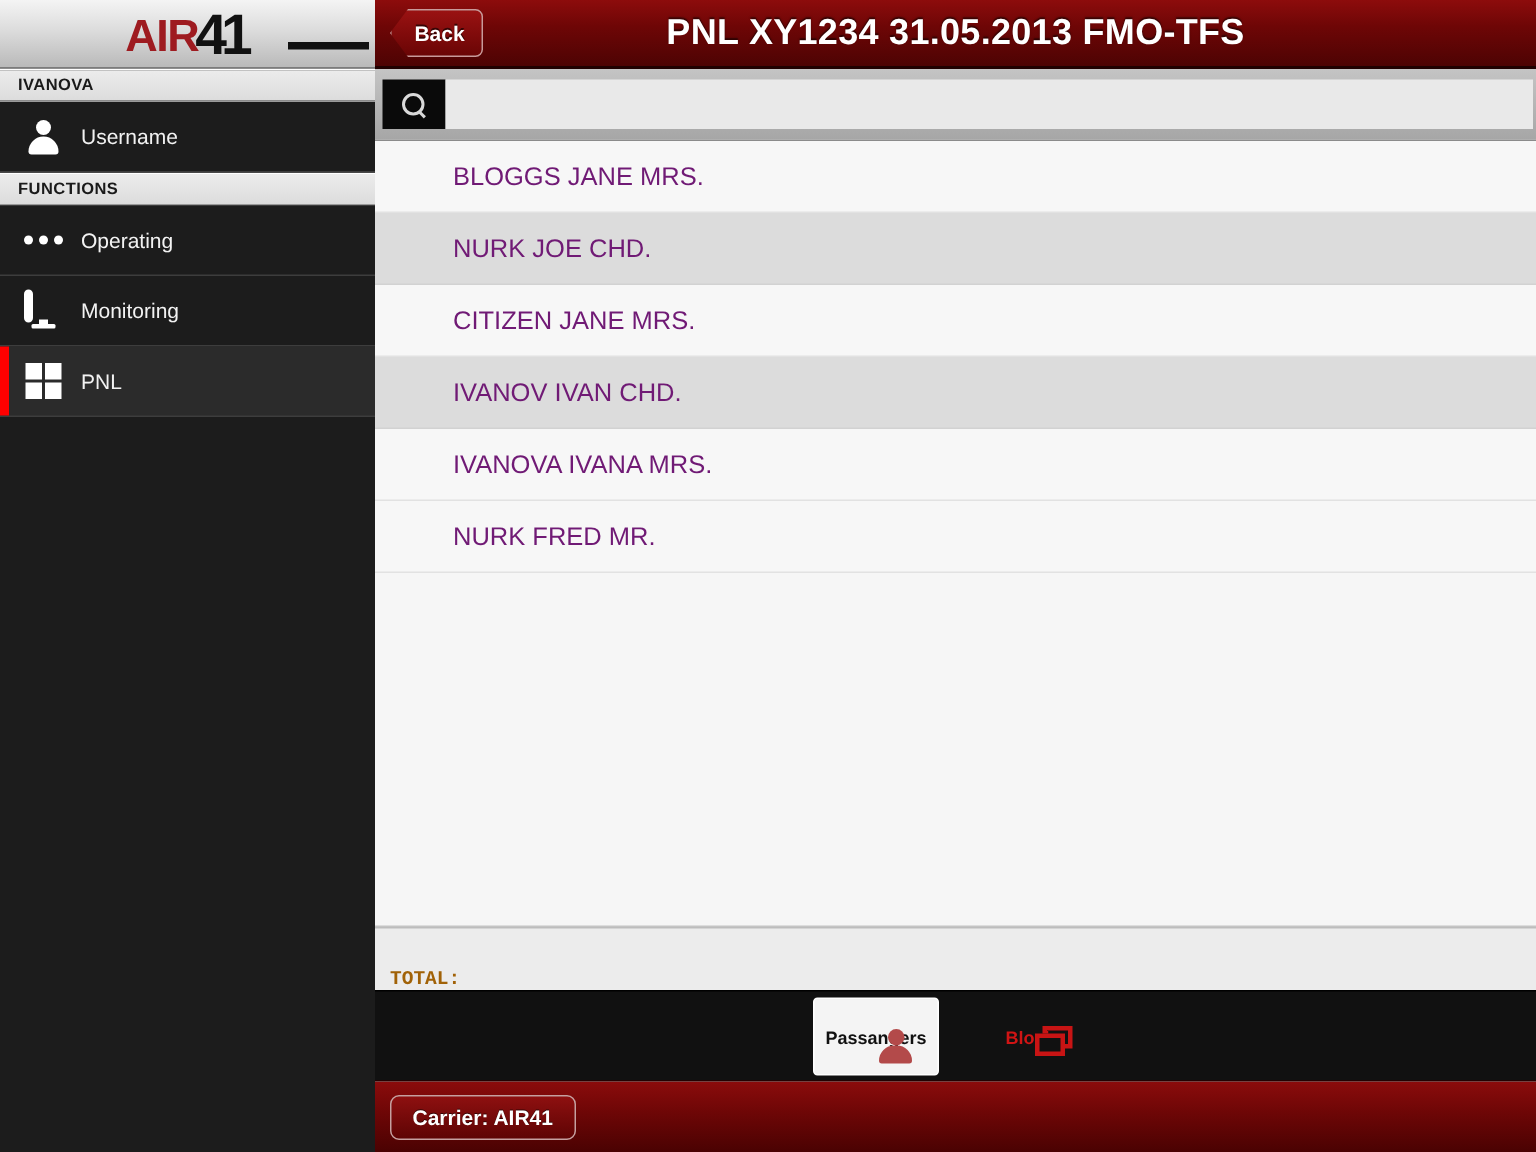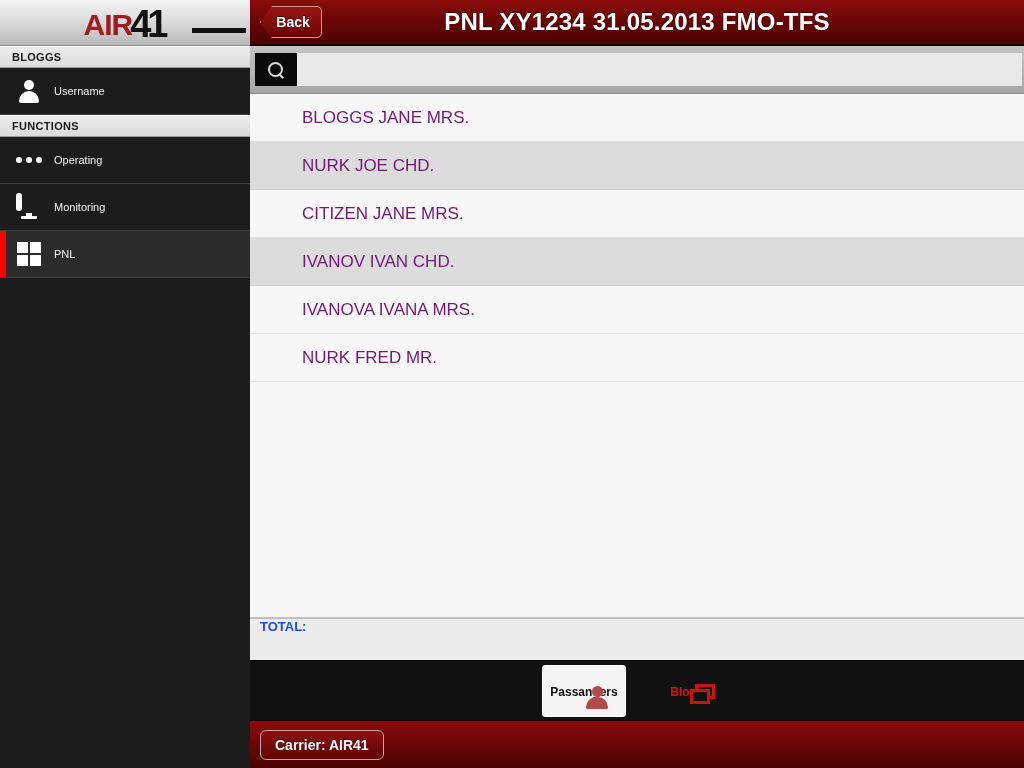--- a/index.html
+++ b/index.html
@@ -53,21 +53,21 @@
     padding-left: 12px;
     font-size: 11px; font-weight: bold; color: #1a1a1a;
     letter-spacing: 0.3px;
   }
 
   .nav-item {
     height: 47px;
     display: flex; align-items: center;
     padding-left: 14px;
     color: #f2f2f2;
-    font-size: 11px;
+    font-size: 14px;
     border-bottom: 1px solid #3d3d3d;
     position: relative;
     background: #1c1c1c;
   }
   .nav-item.selected { background: #2b2b2b; }
   .nav-item.selected::before {
     content: ""; position: absolute; left: 0; top: 0;
     width: 6px; height: 100%; background: #ff0000;
   }
   .nav-icon {
@@ -187,23 +187,23 @@
     font-size: 17px; color: #701a75;
     border-bottom: 1px solid #e2e2e2;
   }
   .prow.odd { background: #f7f7f7; }
   .prow.even { background: #dcdcdc; border-bottom-color: #d2d2d2; }
 
   #total-bar {
     height: 42px; flex: 0 0 42px;
     background: #ececec;
     border-top: 1px solid #bdbdbd;
-    display: flex; align-items: flex-start;
+    display: flex; align-items: flex-end;
     padding-left: 10px;
-    font-size: 13px; font-weight: bold; color: #1d4ed8;
+    font-size: 13px; font-weight: bold; color: #a16207; font-family: Liberation Mono, monospace;
   }
 
   #tabbar {
     height: 60px; flex: 0 0 60px;
     background: #111111;
     display: flex; align-items: center; justify-content: center;
     gap: 22px;
     border-top: 1px solid #000;
   }
   .tab {
@@ -261,21 +261,21 @@
   <div id="sidebar">
 
     <div id="logo-area">
       <div id="logo">
         <span class="logo-air">AIR</span>
           <span class="logo-41">41</span>
         <span class="logo-strike"></span>
       </div>
     </div>
 
-    <div class="sec-header">BLOGGS</div>
+    <div class="sec-header">IVANOVA</div>
 
     <div class="nav-item">
       <span class="nav-icon">
           <span class="ic-person"></span>
         </span>
       <span class="nav-label">Username</span>
     </div>
 
     <div class="sec-header">FUNCTIONS</div>
 

